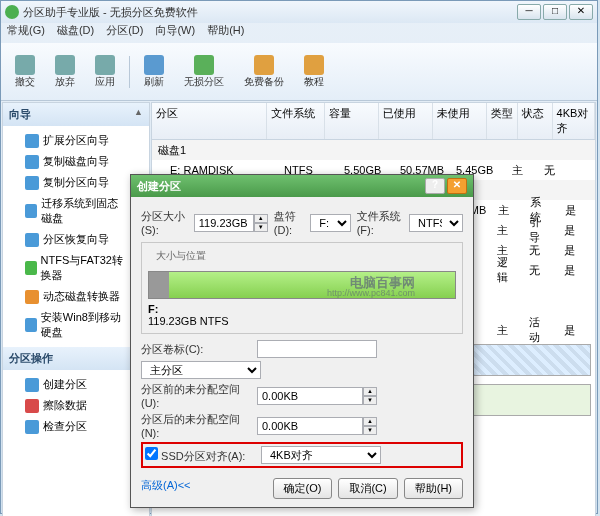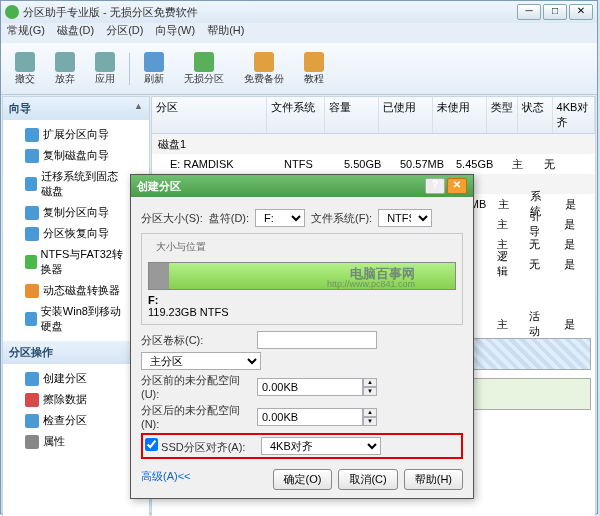--- a/index.html
+++ b/index.html
@@ -4,21 +4,21 @@
 <style>
 * { margin: 0; padding: 0; box-sizing: border-box; font-family: "Microsoft YaHei", Tahoma, sans-serif; font-size: 11px; }
 body { background: #d4e4f0; width: 600px; height: 516px; position: relative; overflow: hidden; }
 .window { background: linear-gradient(#e8f0f8, #d0e0ee); border: 1px solid #7a9ab8; width: 598px; height: 514px; }
 .titlebar { height: 22px; display: flex; align-items: center; padding: 0 4px; background: linear-gradient(#f0f6fc, #dce8f4); }
 .titlebar .icon { width: 14px; height: 14px; background: #4caf50; border-radius: 50%; margin-right: 4px; }
 .titlebar .title { flex: 1; color: #333; }
 .titlebar .winbtn { width: 24px; height: 16px; border: 1px solid #8aa; margin-left: 2px; text-align: center; line-height: 12px; background: linear-gradient(#fff,#d8e4ee); border-radius: 2px; cursor: pointer; font-size: 10px; }
 .menubar { height: 20px; display: flex; align-items: flex-start; padding: 0 6px; gap: 12px; color: #333; }
 .menubar span { cursor: pointer; }
-.toolbar { height: 52px; display: flex; align-items: center; padding: 0 8px; gap: 8px; background: linear-gradient(#f8fbfe,#e4eef8); border-bottom: 1px solid #b8c8d8; }
+.toolbar { height: 58px; display: flex; align-items: center; padding: 0 8px; gap: 8px; background: linear-gradient(#f8fbfe,#e4eef8); border-bottom: 1px solid #b8c8d8; }
 .tbtn { display: flex; flex-direction: column; align-items: center; cursor: pointer; padding: 2px 6px; border-radius: 3px; }
 .tbtn .ticon { width: 20px; height: 20px; border-radius: 3px; }
 .tbtn .tlabel { font-size: 10px; color: #333; }
 .sep { width: 1px; height: 32px; background: #b8c8d8; }
 .content { display: flex; height: 426px; }
 .sidebar { width: 148px; background: #fff; border: 1px solid #c8d4e0; margin: 1px; display: flex; flex-direction: column; }
 .panelhead { background: linear-gradient(#e8f2fc,#d4e4f4); padding: 4px 6px; font-weight: bold; color: #2a4a6a; display: flex; justify-content: space-between; }
 .panellist { padding: 4px 18px; }
 .panellist .li { display: flex; align-items: center; padding: 3px 4px; gap: 4px; cursor: pointer; }
 .li .licon { width: 14px; height: 14px; border-radius: 2px; }
@@ -124,25 +124,25 @@
           <div class="li">
             <span class="licon" style="background:#4a9ad8"></span>
             <span>扩展分区向导</span>
           </div>
           <div class="li">
             <span class="licon" style="background:#4a9ad8"></span>
             <span>复制磁盘向导</span>
           </div>
           <div class="li">
             <span class="licon" style="background:#4a9ad8"></span>
+            <span>复制分区向导</span>
+          </div>
+          <div class="li">
+            <span class="licon" style="background:#4a9ad8"></span>
             <span>迁移系统到固态磁盘</span>
-          </div>
-          <div class="li">
-            <span class="licon" style="background:#4a9ad8"></span>
-            <span>复制分区向导</span>
           </div>
           <div class="li">
             <span class="licon" style="background:#4a9ad8"></span>
             <span>分区恢复向导</span>
           </div>
           <div class="li">
             <span class="licon" style="background:#4ab84a"></span>
             <span>NTFS与FAT32转换器</span>
           </div>
           <div class="li">
@@ -163,24 +163,20 @@
             <span class="licon" style="background:#4a9ad8"></span>
             <span>创建分区</span>
           </div>
           <div class="li">
             <span class="licon" style="background:#d84a4a"></span>
             <span>擦除数据</span>
           </div>
           <div class="li">
             <span class="licon" style="background:#4a9ad8"></span>
             <span>检查分区</span>
-          </div>
-          <div class="li">
-            <span class="licon" style="background:#888"></span>
-            <span>属性</span>
           </div>
         </div>
     </div>
     <div class="main">
       <div class="gridhead">
         <div class="gh c0">分区</div>
           <div class="gh c1">文件系统</div>
         <div class="gh c2">容量</div>
           <div class="gh c3">已使用</div>
         <div class="gh c4">未使用</div>
@@ -280,20 +276,27 @@
 <div class="dialog">
   <div class="dlgtitle">
     <span>创建分区</span>
     <span class="spacer"></span>
     <span class="dbtn" style="background:#eee;border-color:#aaa">?</span>
     <span class="dbtn">✕</span>
   </div>
   <div class="dlgbody">
     <div class="dlgrow">
       <label>分区大小(S):</label>
+      <div class="spin">
+          <input type="text" value="119.23GB" style="">
+          <div class="spinb">
+            <div>▲</div>
+            <div>▼</div>
+          </div>
+        </div>
       <label>盘符(D):</label>
       <select style="width:50px"><option>F:</option></select>
       <label>文件系统(F):</label>
       <select style="width:54px"><option>NTFS</option></select>
     </div>
     <div class="fieldset">
       <div class="legend">大小与位置</div>
       <div class="partbar">
         <div class="partseg1"></div>
         <div class="partseg2">

